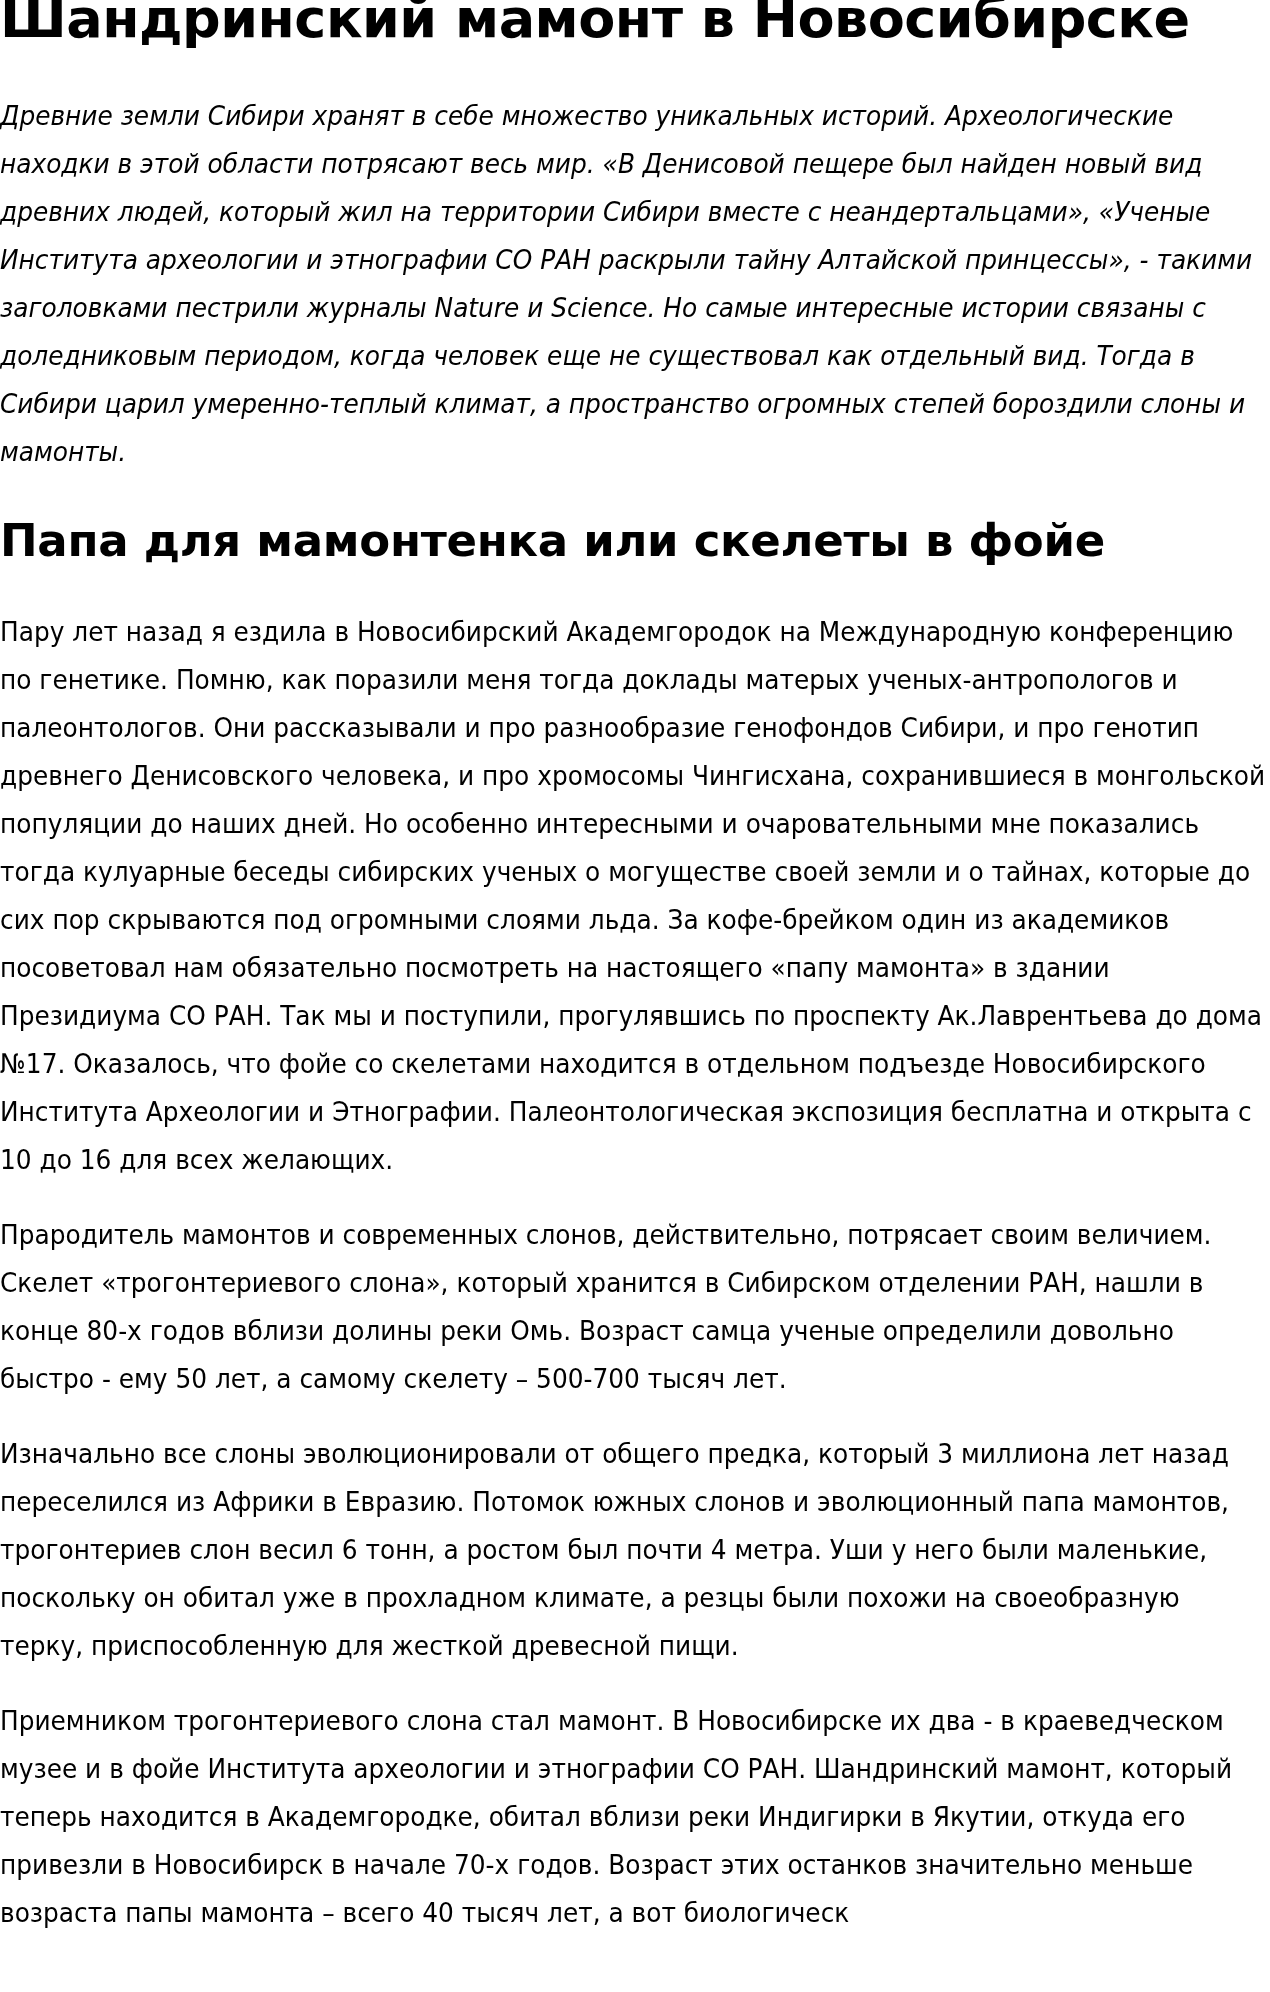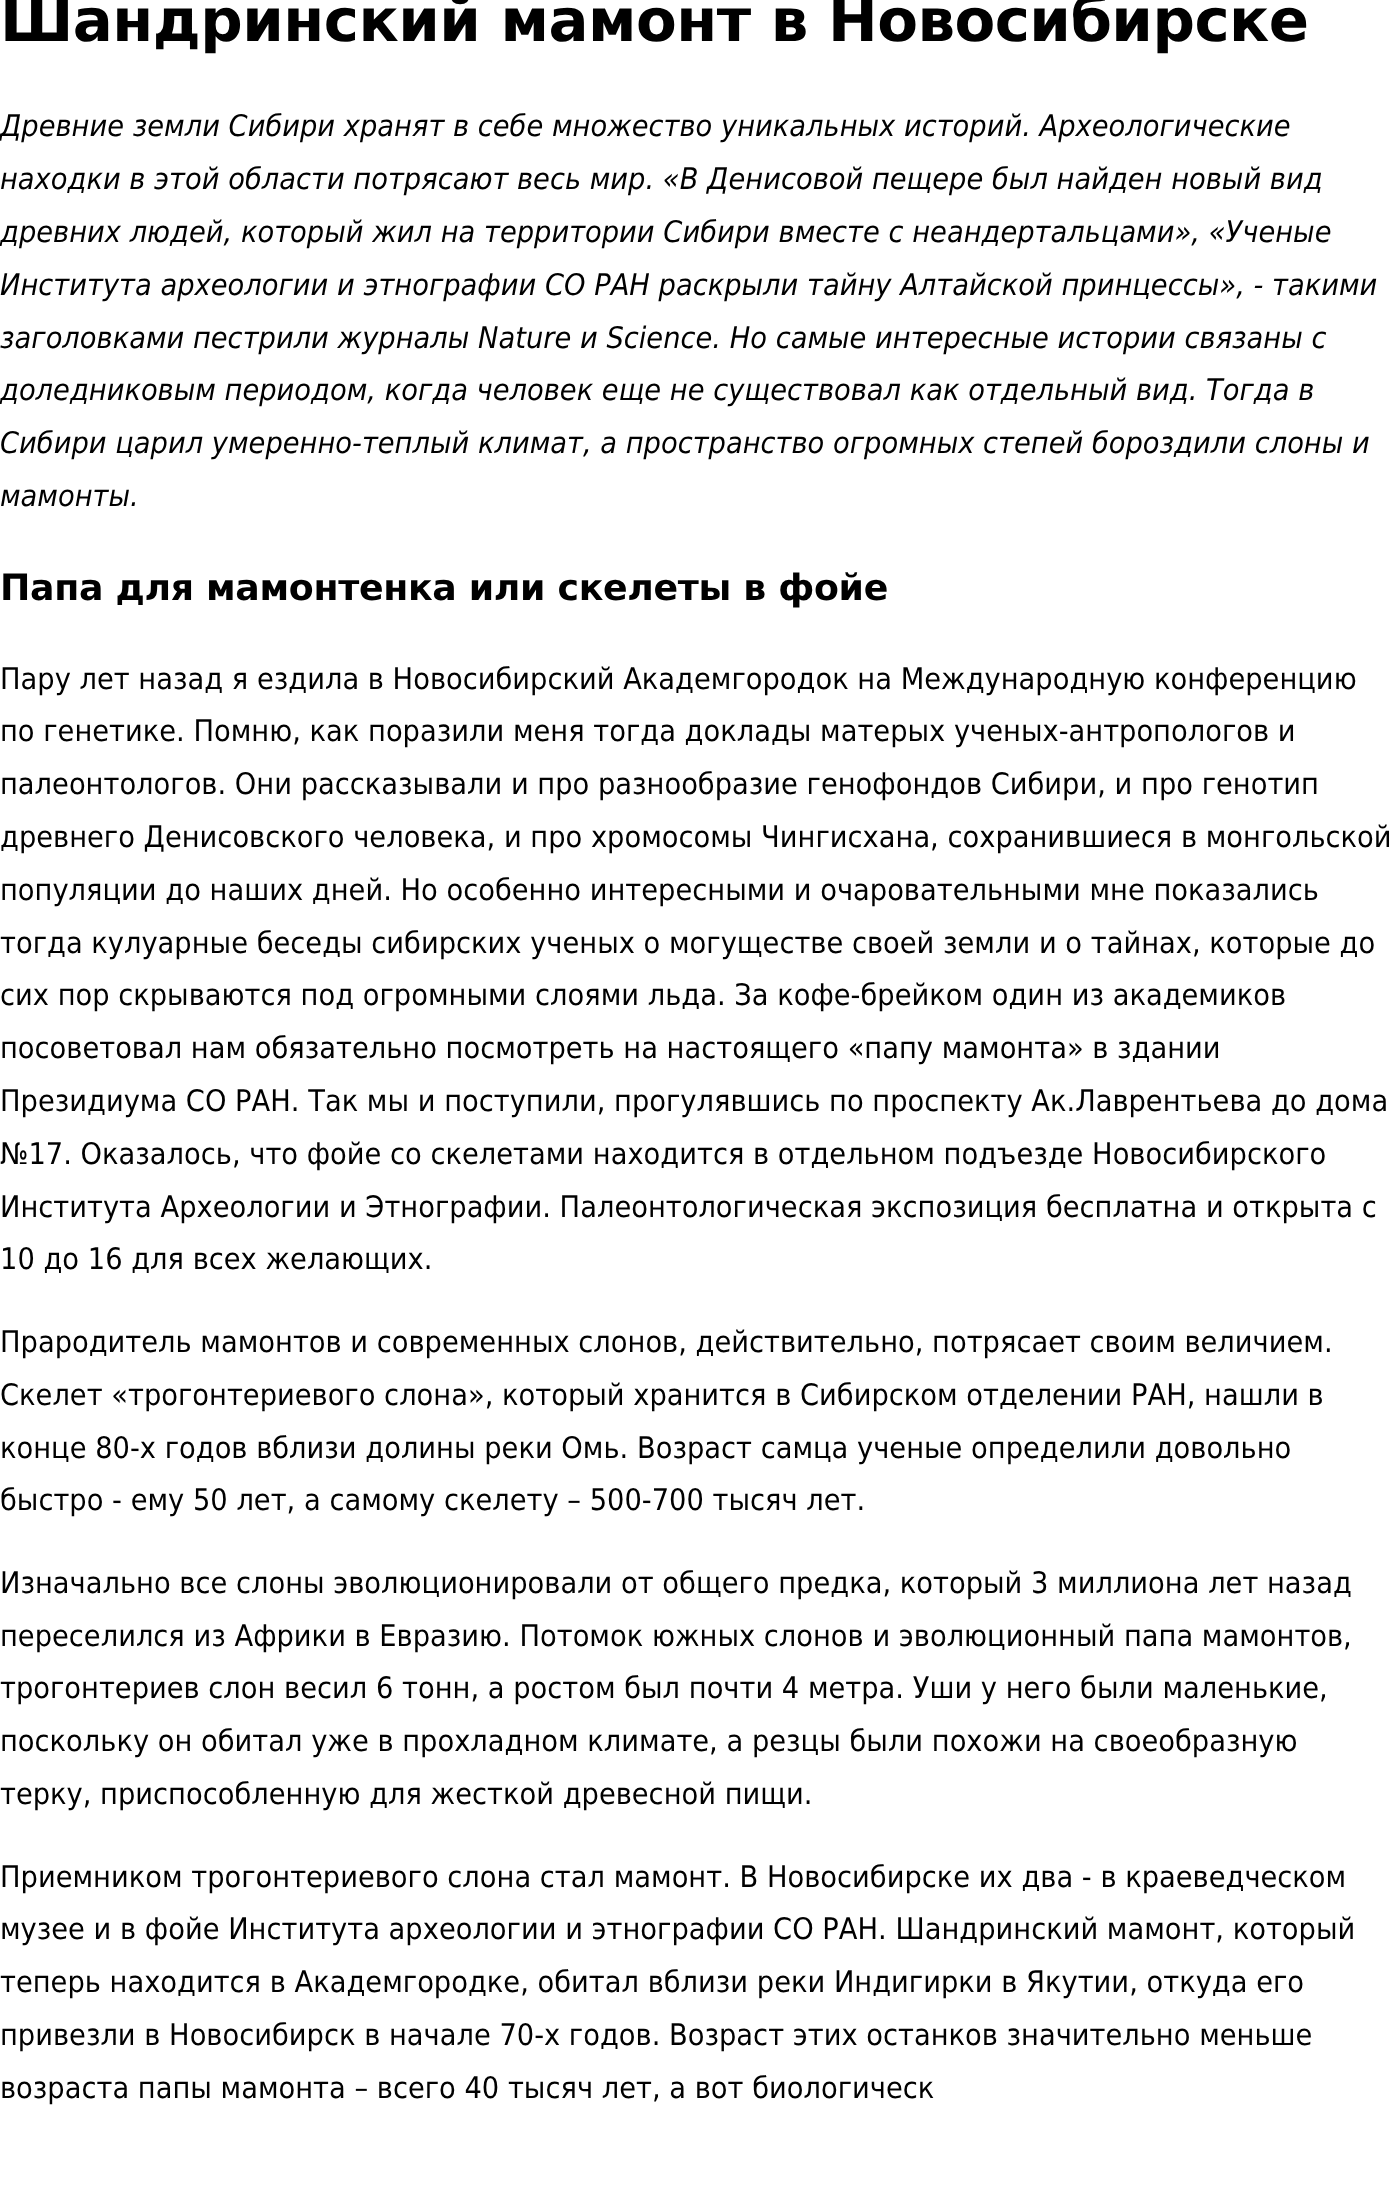--- a/index.html
+++ b/index.html
@@ -17,21 +17,21 @@
     width: 1270px;
   }
   h1[data-name="page-title"] {
     font-size: 54px;
     font-weight: 700;
     line-height: 1.08;
     margin: -10px 0 44px 0;
     letter-spacing: -0.5px;
   }
   h2[data-name="section-heading"] {
-    font-size: 33px;
+    font-size: 45px;
     font-weight: 700;
     line-height: 1.2;
     margin: 38px 0 40px 0;
     letter-spacing: -0.3px;
   }
   p {
     font-size: 27px;
     line-height: 48px;
     margin: 27px 0;
     

